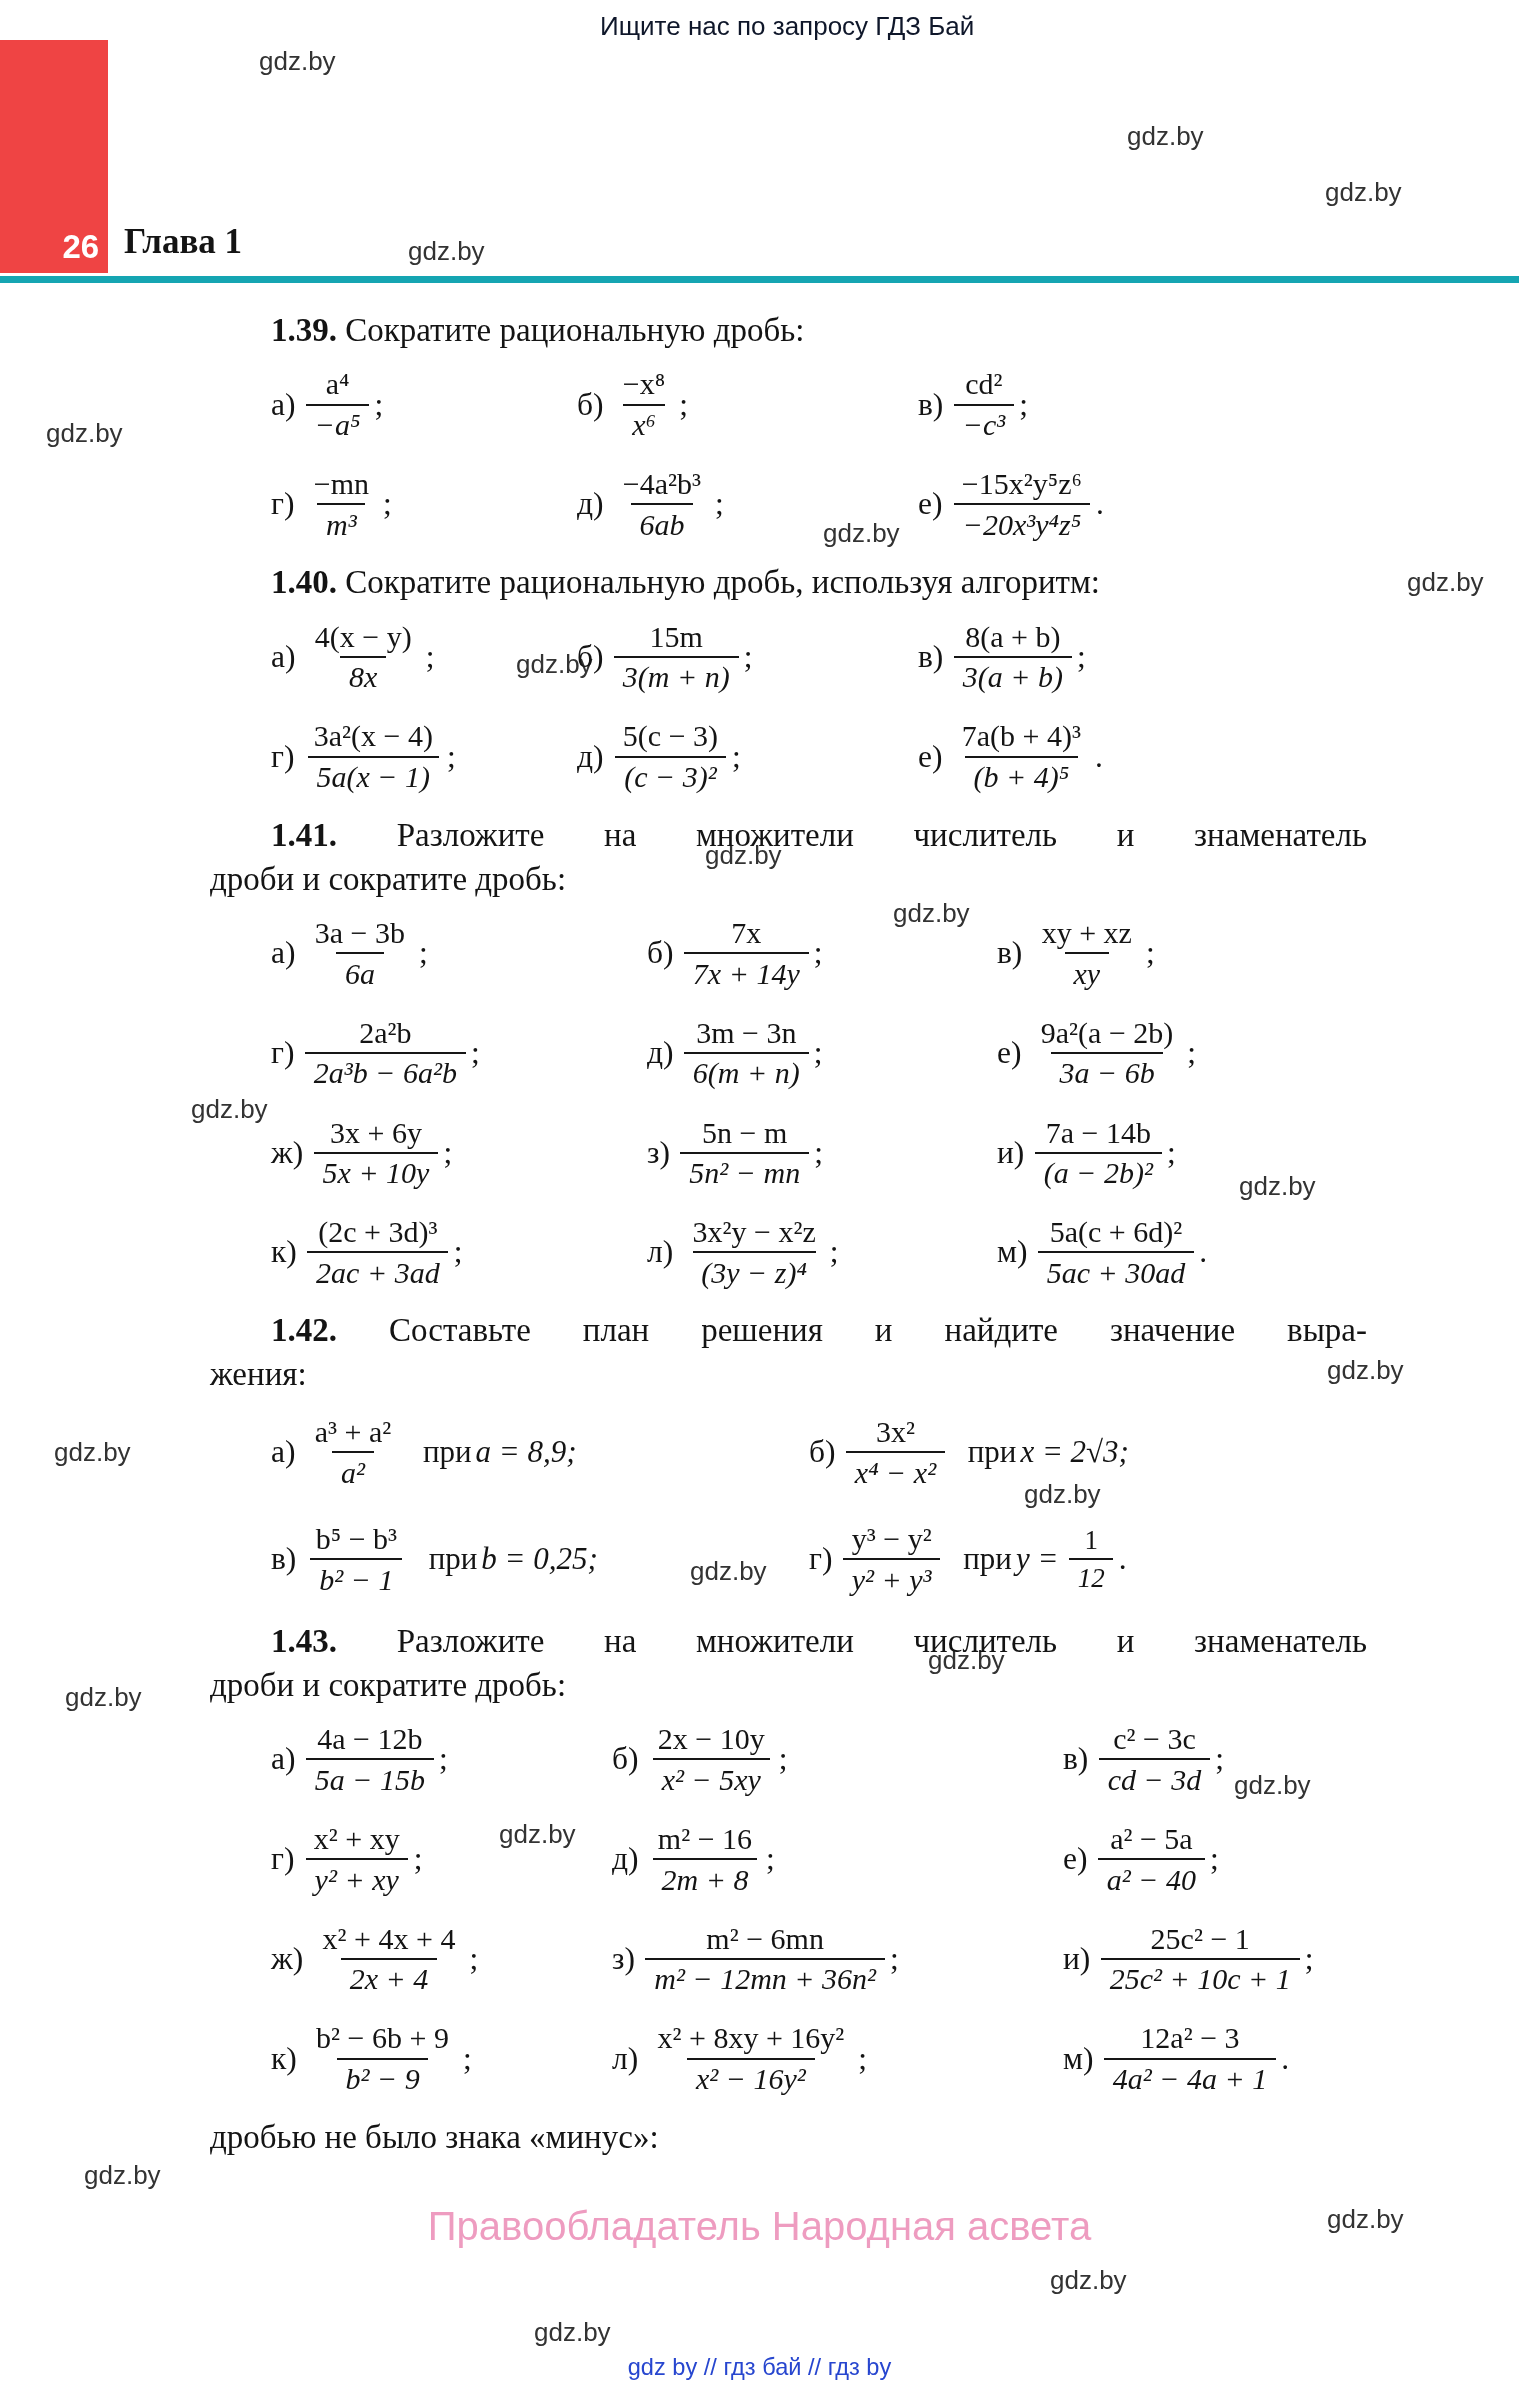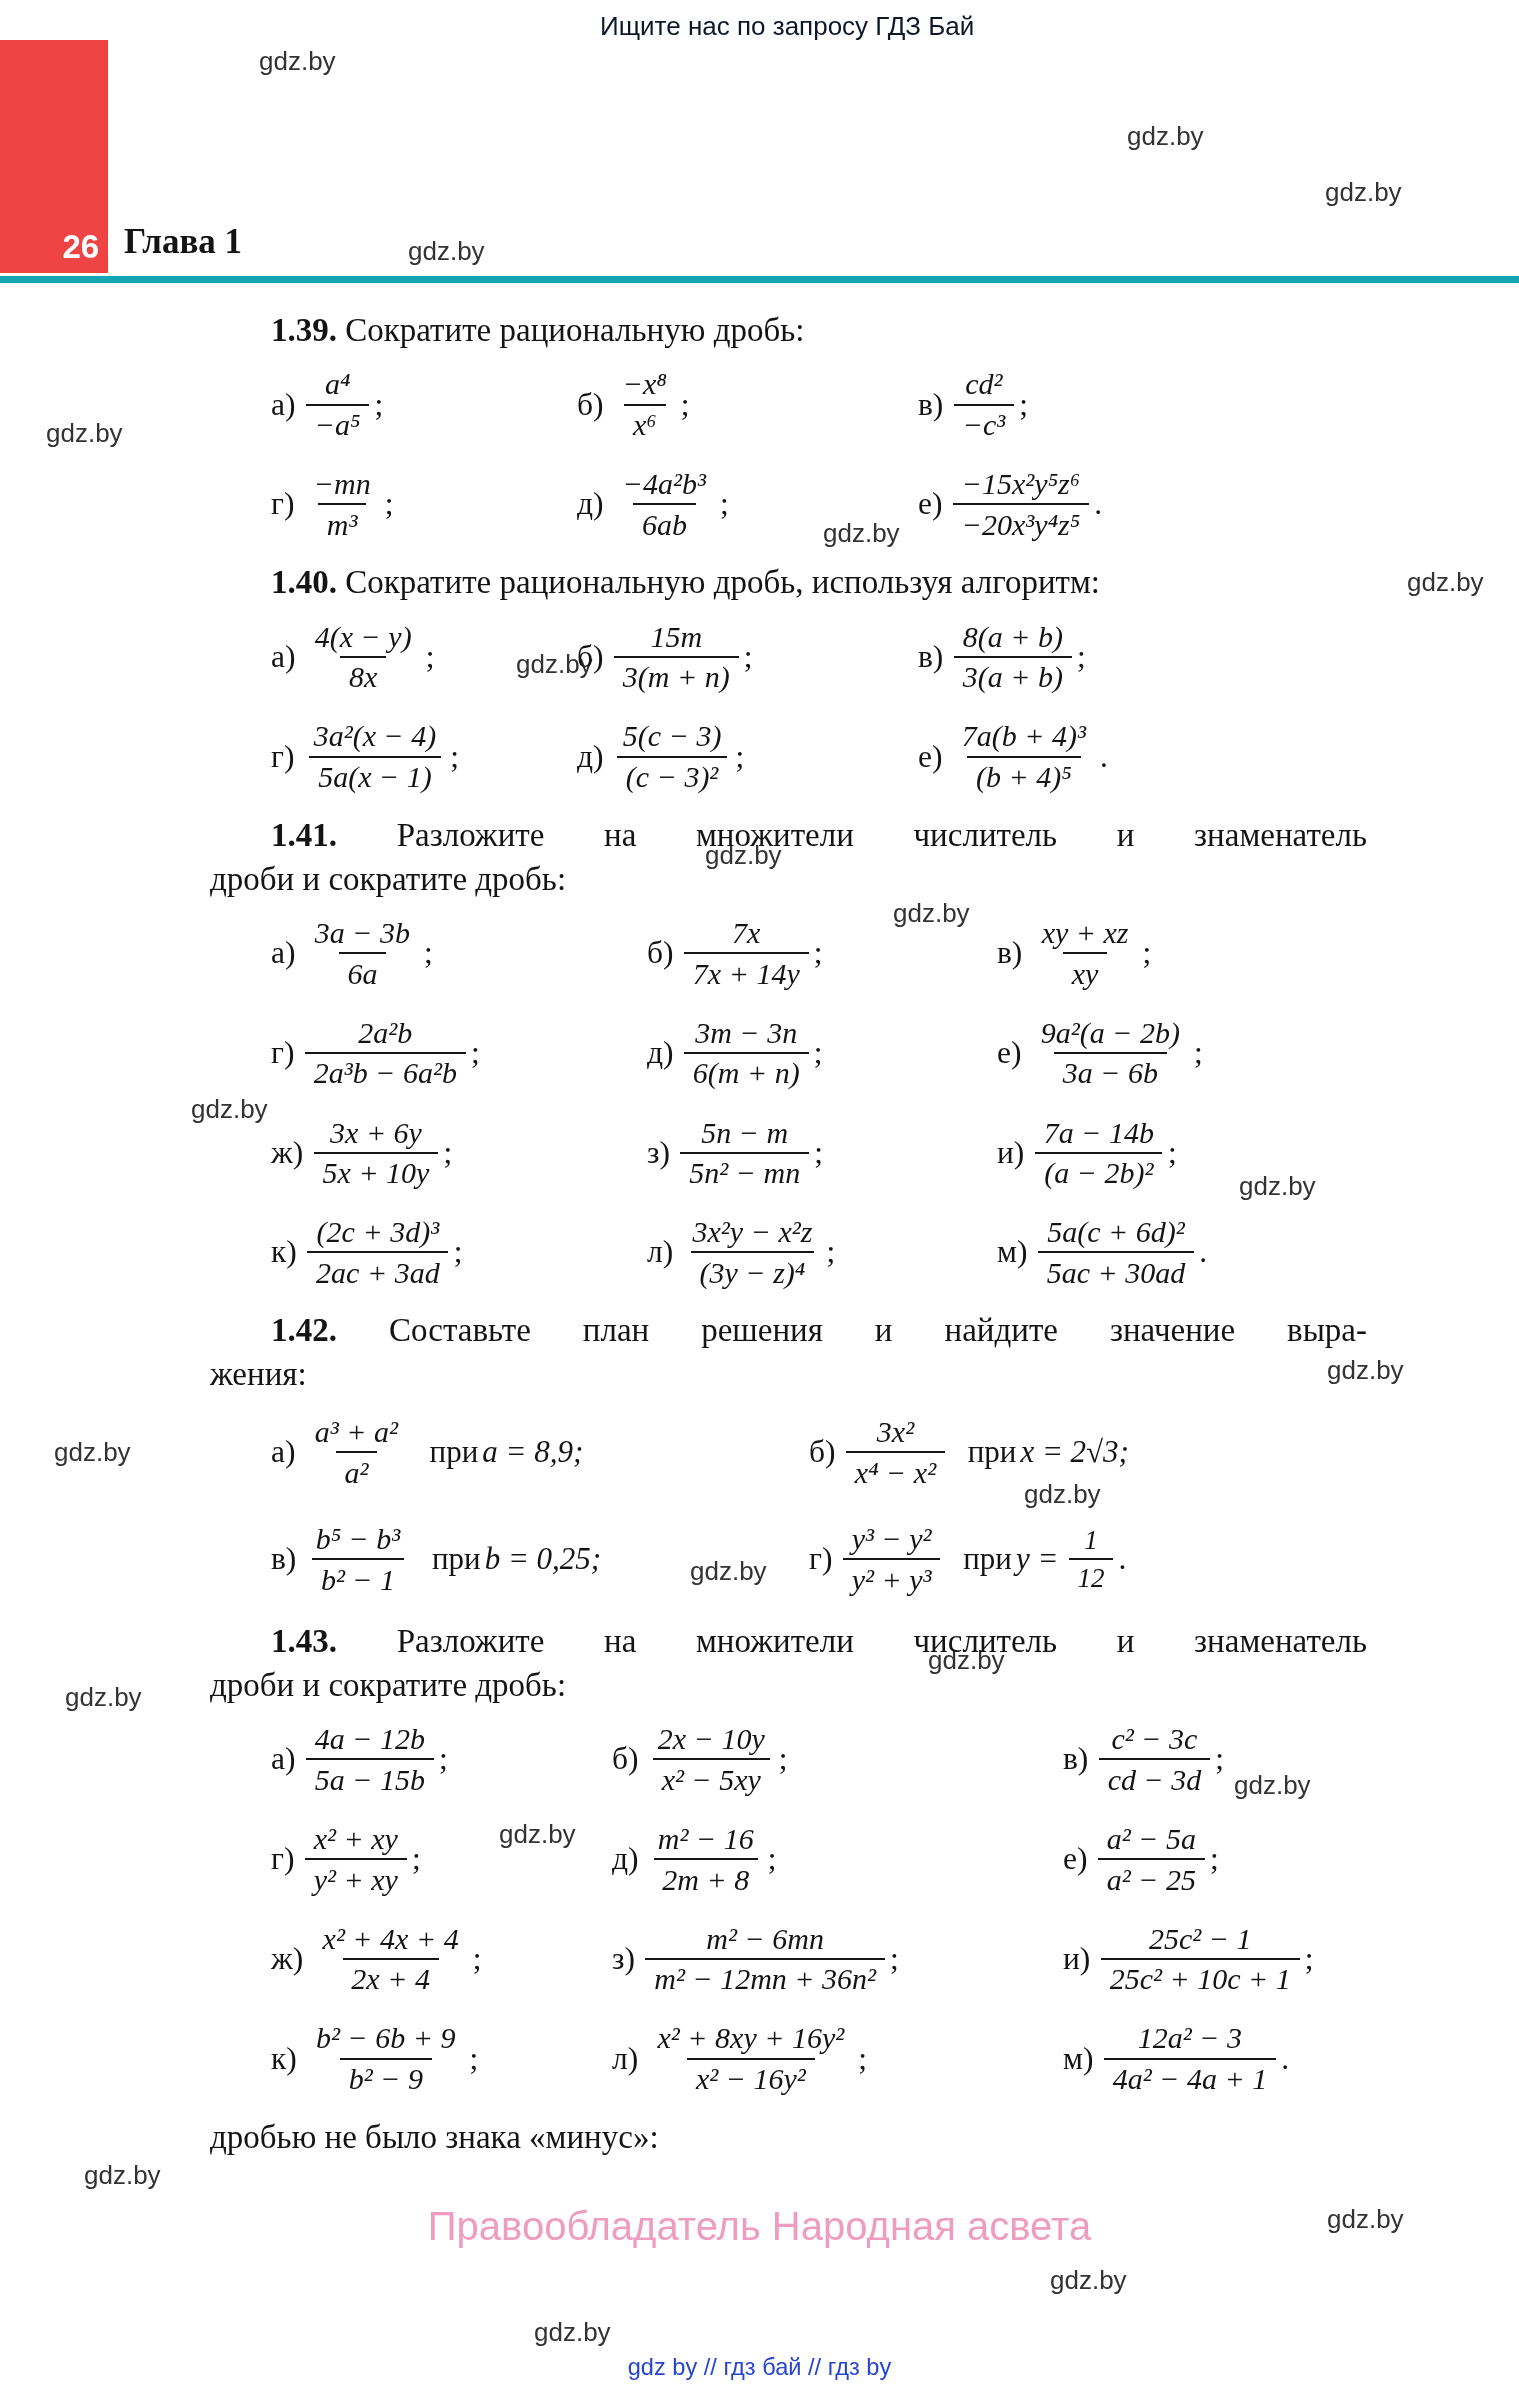--- a/index.html
+++ b/index.html
@@ -36,21 +36,21 @@
   .row { display:grid; padding-left:61px; align-items:center; min-height:98px; margin:1.8px 0; }
   .ex-1-39 .row, .ex-1-40 .row { grid-template-columns:306px 341px auto; }
   .ex-1-41 .row { grid-template-columns:376px 350px auto; }
   .ex-1-42 .row { grid-template-columns:538px auto; min-height:105px; }
   .ex-1-43 .row { grid-template-columns:341px 451px auto; }
 
   .item { display:flex; align-items:center; gap:10.5px; font-size:30px; }
   .lbl  { font-size:31.5px; }
   .frac { display:inline-flex; flex-direction:column; align-items:center; text-align:center;
           line-height:1.12; }
-  .frac .num { padding:0 8.8px 2.6px 8.8px; font-style:italic; }
+  .frac .num { padding:0 8.8px 2.6px 8.8px; }
   .frac .den { border-top:2.6px solid #161616; padding:2.6px 8.8px 0 8.8px; font-style:italic; }
   .sep { font-size:31.5px; margin-left:-5.3px; }
   .cond { margin-left:12.3px; display:inline-flex; align-items:center; gap:4px; font-size:31px; }
   .cond .mexpr { font-style:italic; }
   .frac.small { font-size:27px; }
 
   
   .copyright { position:absolute; left:0; top:2204px; width:100%; text-align:center;
                font-family:"Liberation Sans", sans-serif; font-size:40px; color:#ee9cc0; }
   .footer { position:absolute; left:0; top:2354px; width:100%; text-align:center;
@@ -462,21 +462,21 @@
       <span class="num">m² − 16</span>
       <span class="den">2m + 8</span>
     </span>
     <span class="sep">;</span>
 
   </div>
           <div class="item">
     <span class="lbl">е)</span>
     <span class="frac">
       <span class="num">a² − 5a</span>
-      <span class="den">a² − 25</span>
+      <span class="den">a² − 40</span>
     </span>
     <span class="sep">;</span>
 
   </div>
         </div>
         <div class="row">
           <div class="item">
     <span class="lbl">ж)</span>
     <span class="frac">
       <span class="num">x² + 4x + 4</span>

